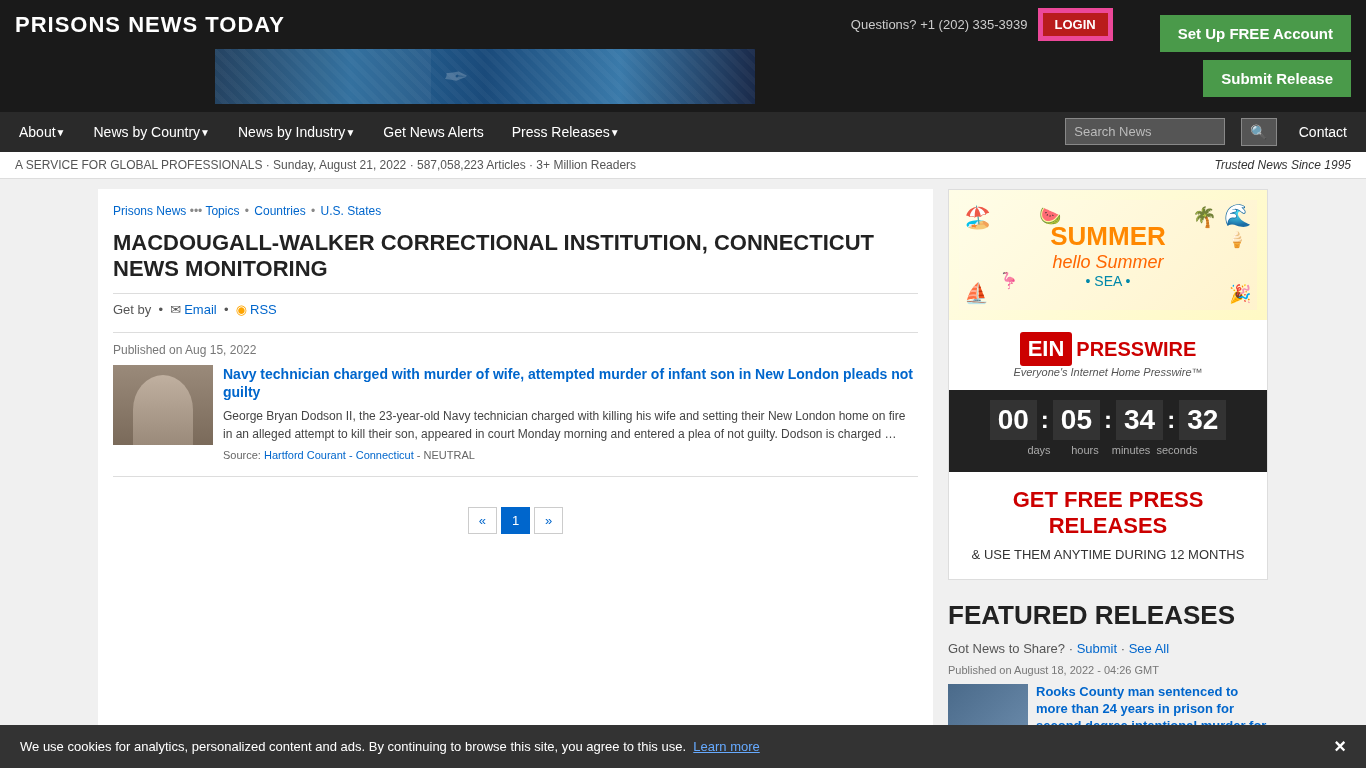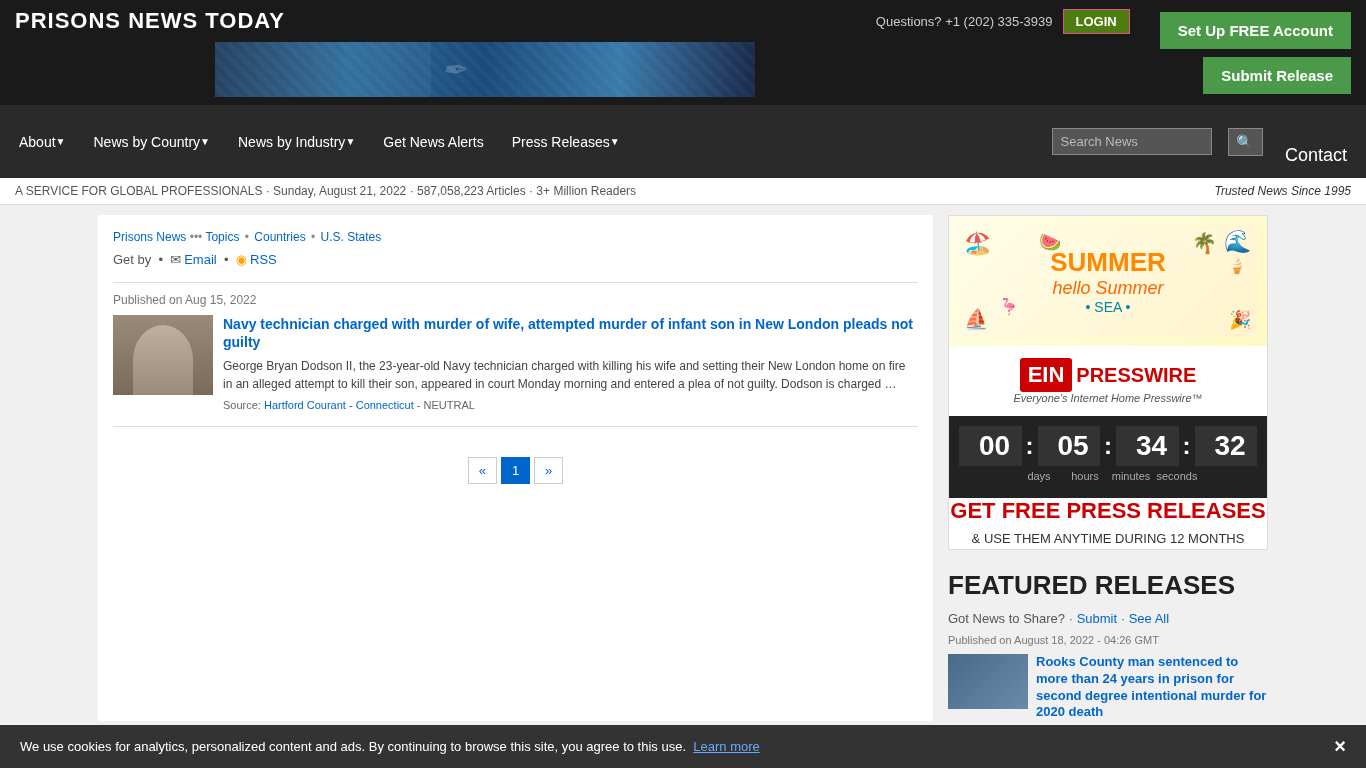--- a/index.html
+++ b/index.html
@@ -13,23 +13,23 @@
     .header-right {
       display: flex;
       align-items: center;
       gap: 10px;
     }
     .header-phone {
       color: #ccc;
       font-size: 13px;
     }
     .login-btn {
-      background: #4d7c0f;
-      color: white;
-      border: 1px solid #ec4899;
+      background: #b91c1c;
+      color: white;
+      border: 5px solid #ec4899;
       padding: 4px 12px;
       font-size: 13px;
       font-weight: bold;
       cursor: pointer;
     }
     .header-banner {
       background: #1a1a1a;
       padding: 0 15px 8px 215px;
     }
     .banner-img {
@@ -103,23 +103,22 @@
       background: #555;
       border: 1px solid #888;
       color: white;
       padding: 5px 8px;
       cursor: pointer;
       font-size: 14px;
     }
     .contact-link {
       color: white;
       padding: 12px 14px;
-      font-size: 18px;
-      cursor: pointer;
-      margin-top: 28px;
+      font-size: 14px;
+      cursor: pointer;
     }
 
     
     .sub-bar {
       background: white;
       border-bottom: 1px solid #ddd;
       padding: 6px 15px;
       font-size: 12px;
       color: #555;
       display: flex;
@@ -320,38 +319,39 @@
       justify-content: center;
       align-items: center;
       gap: 2px;
       margin-bottom: 4px;
     }
     .digit-block {
       background: #333;
       color: white;
       font-size: 28px;
       font-weight: bold;
-      padding: 4px 20px;
+      padding: 4px 8px;
       min-width: 44px;
       text-align: center;
     }
     .colon { font-size: 24px; font-weight: bold; color: white; padding: 0 2px; }
     .digit-labels {
       display: flex;
       justify-content: center;
       gap: 2px;
       font-size: 11px;
       color: #aaa;
       margin-bottom: 6px;
     }
     .digit-label { min-width: 44px; text-align: center; }
 
     
     .cta-block {
       background: white;
+      padding: 15px;
       text-align: center;
     }
     .cta-title {
       color: #cc0000;
       font-size: 22px;
       font-weight: bold;
       line-height: 1.2;
       margin-bottom: 6px;
     }
     .cta-sub {
@@ -420,20 +420,21 @@
       cursor: pointer;
       color: white;
       margin-left: 15px;
       font-weight: bold;
     }
 
     .header-layout {
       background: #1a1a1a;
       display: flex;
       align-items: stretch;
+      gap: 17px;
     }
     .header-left {
       flex: 1;
     }
     .header-top-row {
       display: flex;
       align-items: center;
       justify-content: space-between;
       padding: 8px 15px;
     }
@@ -513,20 +514,21 @@
     <div class="breadcrumb" style="margin-bottom:8px;">
       <a href="#">Prisons News</a>
       <span class="dots"> ••• </span>
       <a href="#">Topics</a>
       <span class="sep"> • </span>
       <a href="#">Countries</a>
       <span class="sep"> • </span>
       <a href="#">U.S. States</a>
     </div>
 
+    <h1 class="page-title">MACDOUGALL-WALKER CORRECTIONAL INSTITUTION, CONNECTICUT NEWS MONITORING</h1>
 
     <div class="get-by">
       <span>Get by</span>
       &nbsp;•&nbsp;
       <span style="display:inline-flex;align-items:center;gap:3px;">
         <span>✉</span>
         <a href="#">Email</a>
       </span>
       &nbsp;•&nbsp;
       <span style="display:inline-flex;align-items:center;gap:3px;">

